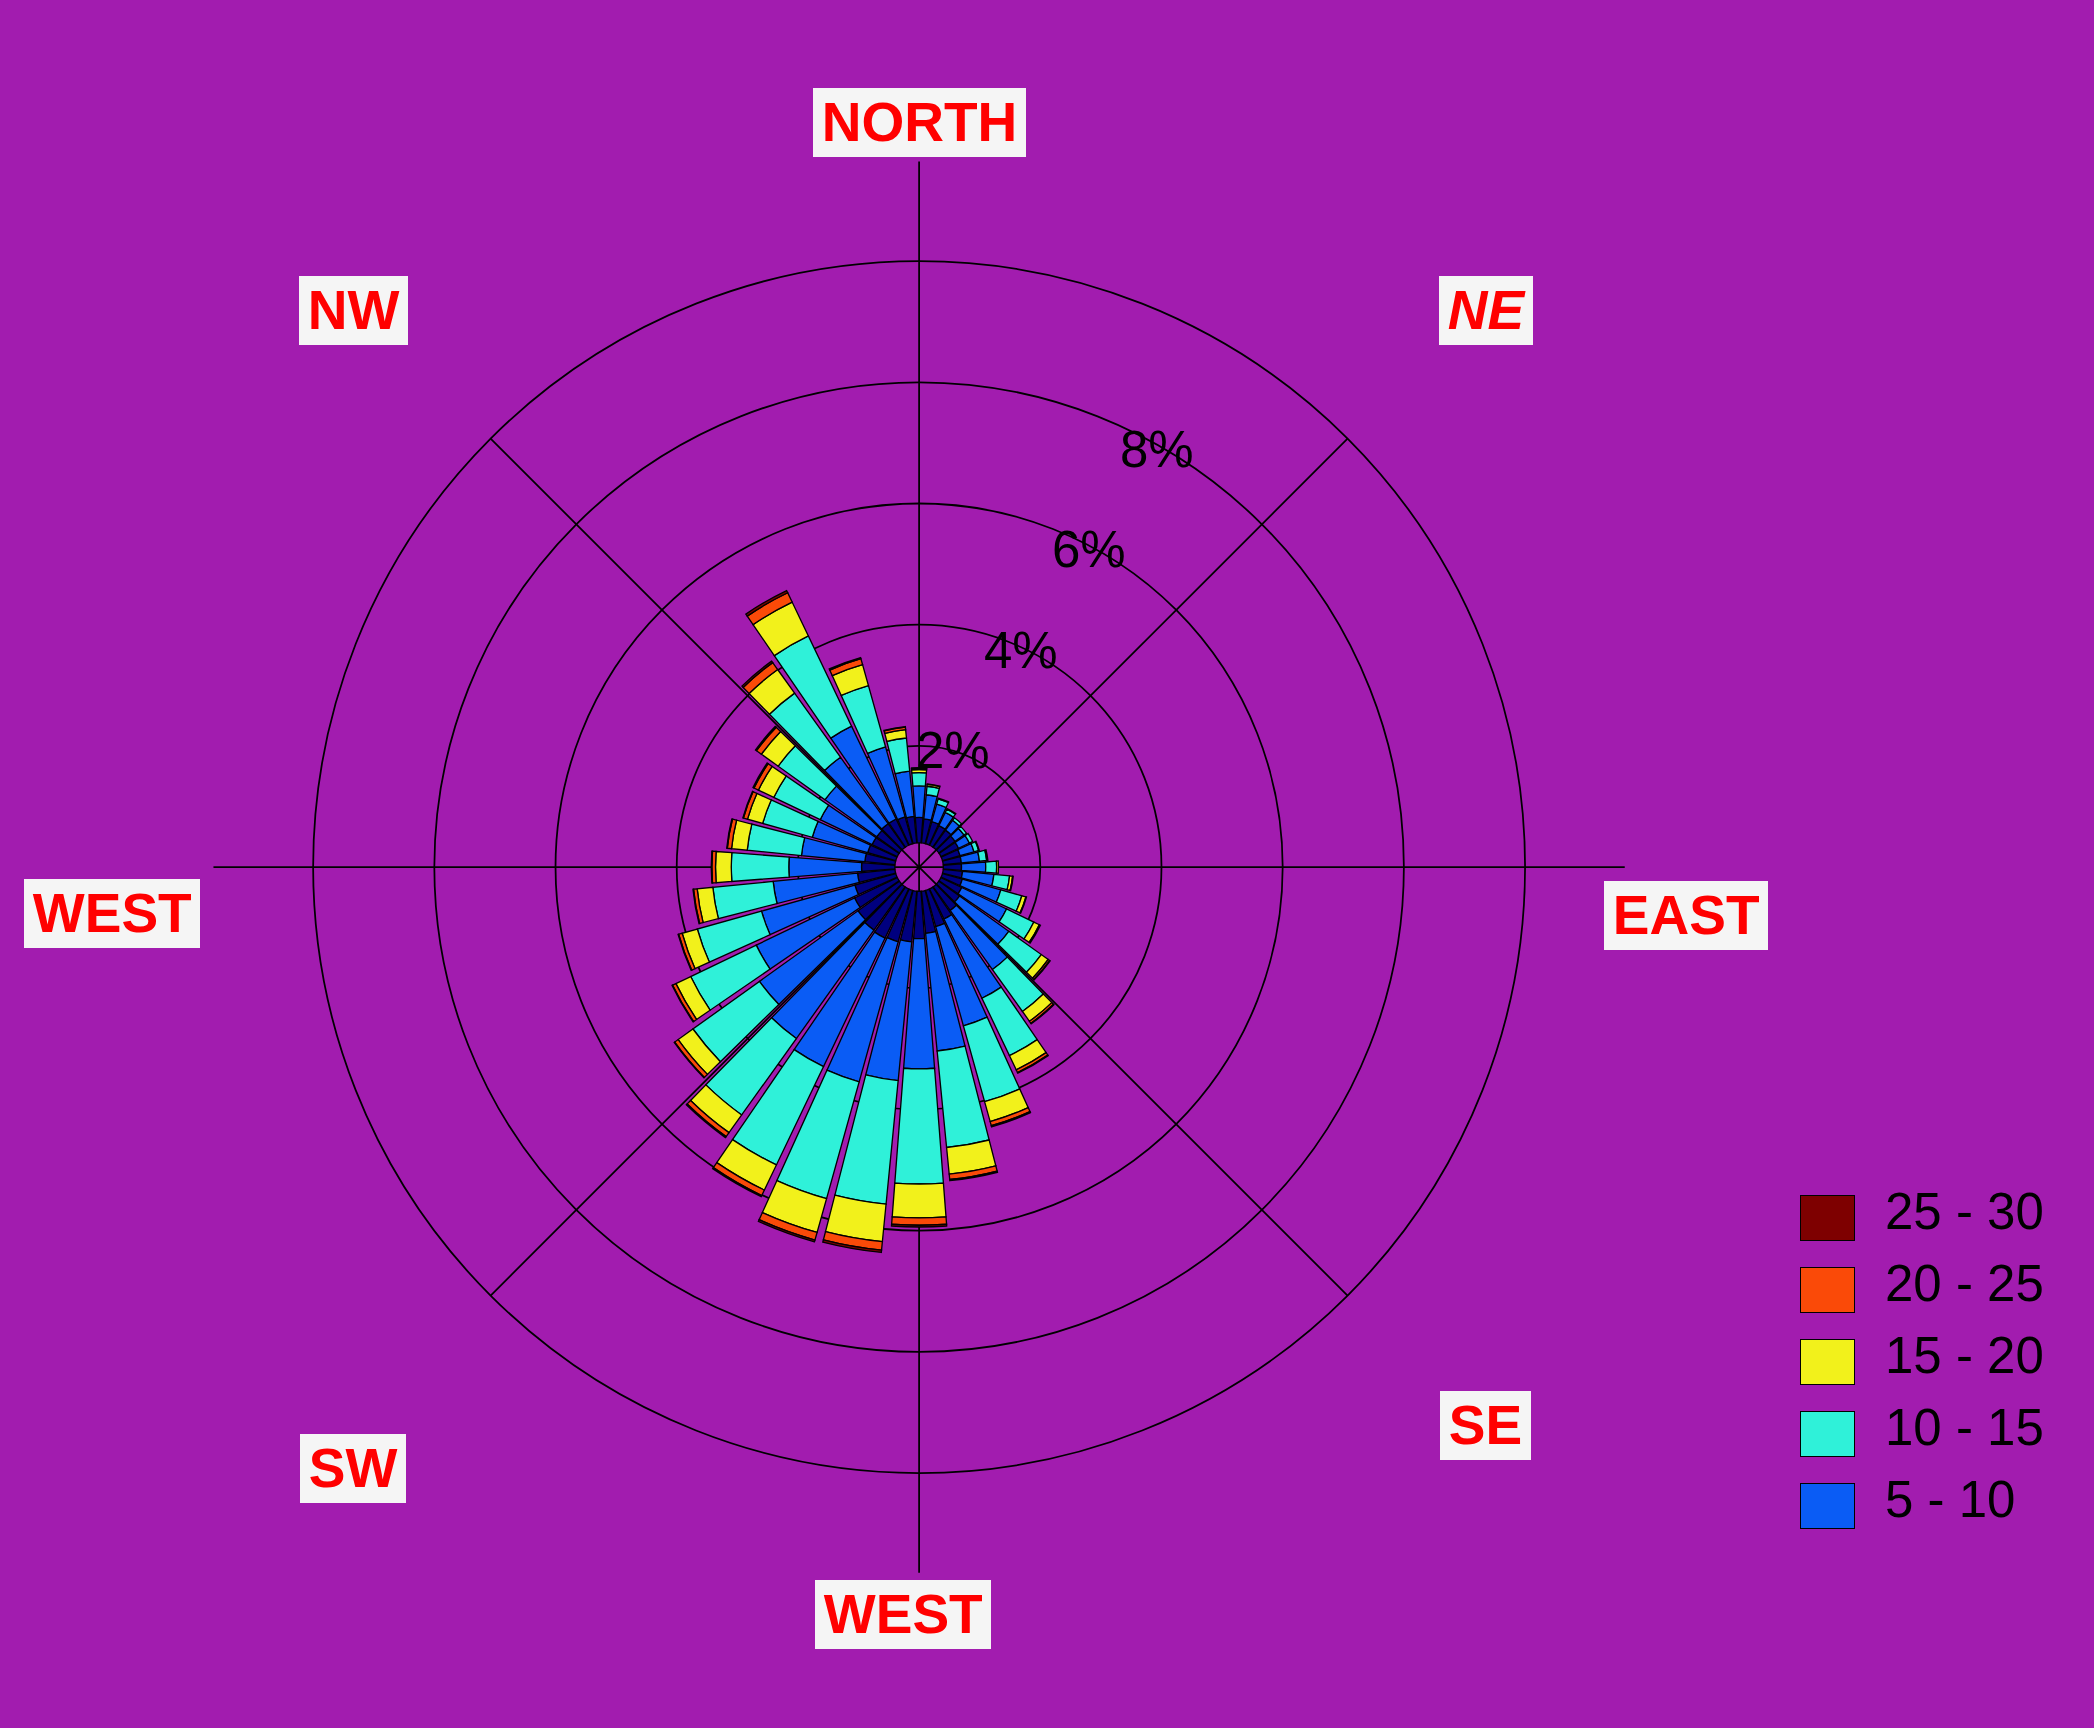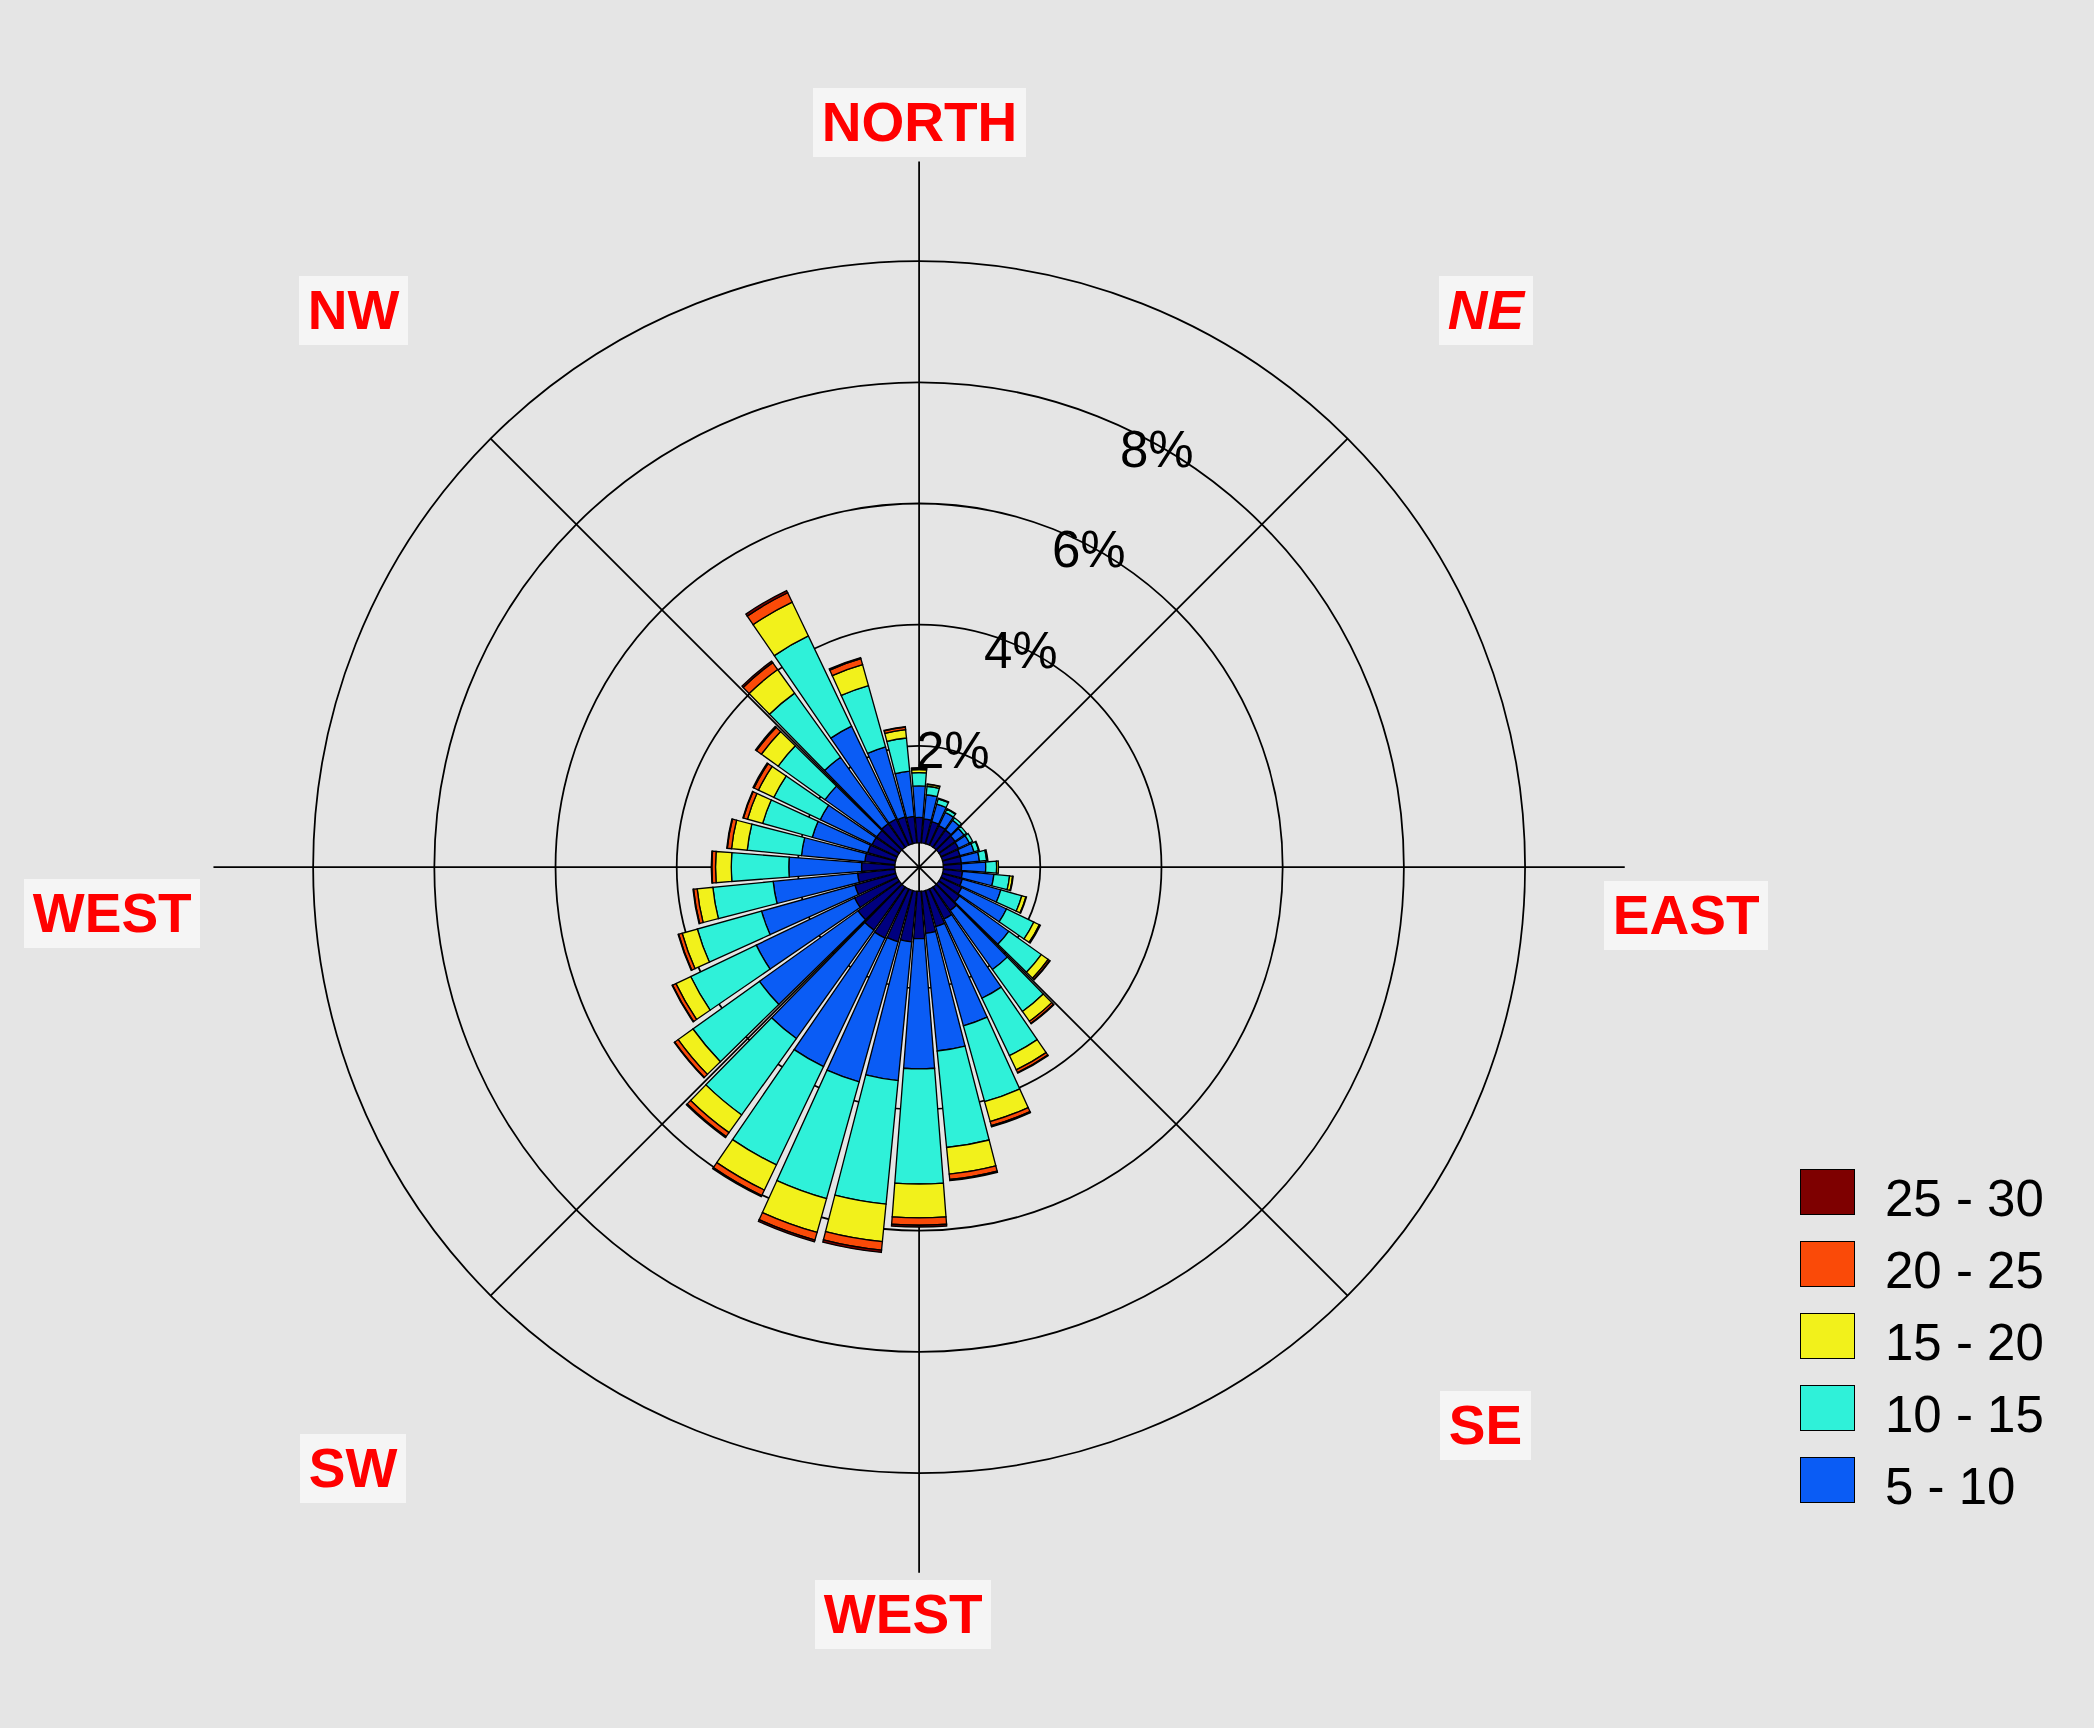--- a/index.html
+++ b/index.html
@@ -1,29 +1,29 @@
 <!DOCTYPE html>
 <html style="font-size:14px"><head>
 <meta charset="utf-8">
 <style>
   html,body{margin:0;padding:0;background:#ffffff;}
   body{width:2094px;height:1728px;font-family:"Liberation Sans",sans-serif;overflow:hidden;}
-  #root{position:relative;width:2094px;height:1728px;background:#e5e5e5;}
+  #root{position:relative;width:2094px;height:1728px;background:#a21caf;}
   svg#rose{position:absolute;left:0;top:0;width:2094px;height:1728px;}
   .dirlabel{
     position:absolute;background:#f5f5f5;color:#ff0000;
     font-weight:bold;font-family:"Liberation Sans",sans-serif;
     font-size:55px;line-height:1.12;padding:3.5px 8.8px;white-space:nowrap;
   }
   .pctlabel{
     position:absolute;color:#000;font-family:"Liberation Sans",sans-serif;
     font-size:51px;white-space:nowrap;
   }
   #legend{position:absolute;left:1800px;top:1169px;}
-  .legrow{display:flex;align-items:flex-start;height:72px;}
+  .legrow{display:flex;align-items:flex-end;height:72px;}
   .legswatch{width:55px;height:46px;border:1.8px solid #000;box-sizing:border-box;}
   .leglabel{margin-left:30px;font-size:51px;color:#000;font-family:"Liberation Sans",sans-serif;white-space:nowrap;}
 </style>
 </head>
 <body>
 
 <div id="root">
 
   <svg id="rose" viewBox="0 0 2374 1959">
     <g>

